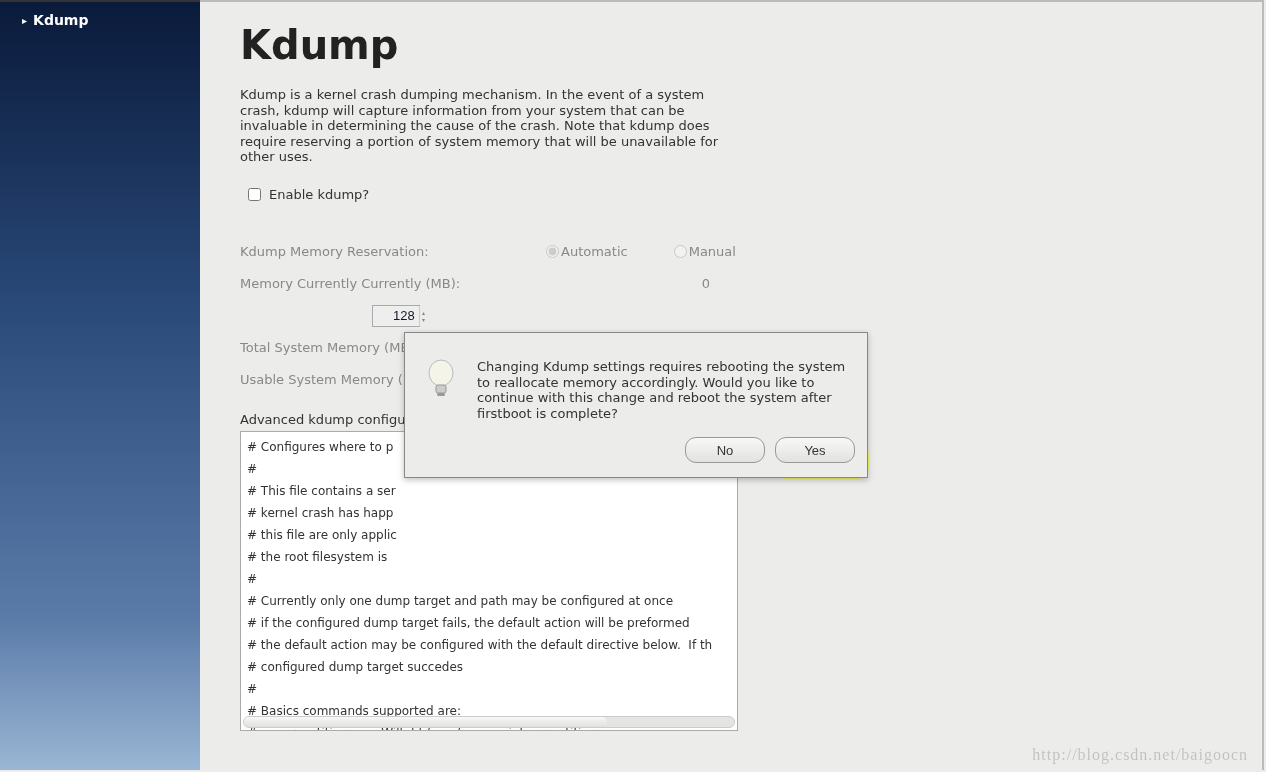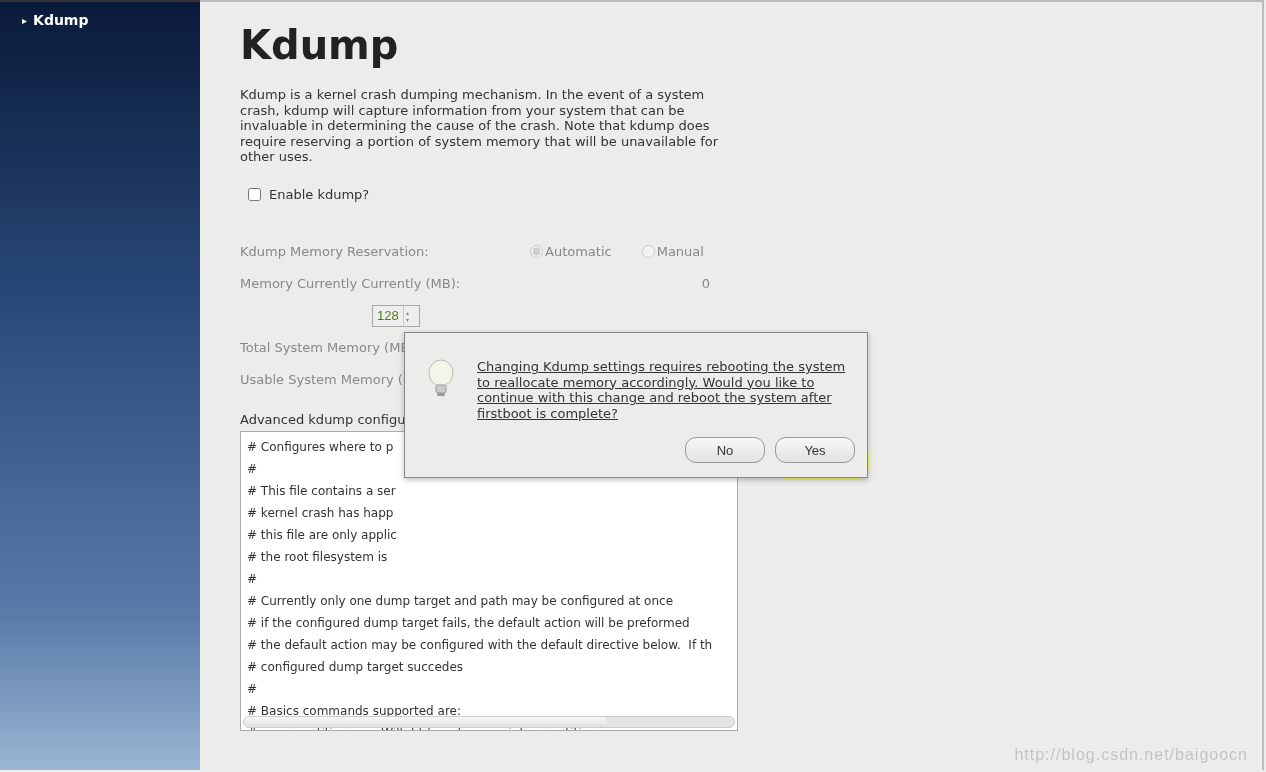--- a/index.html
+++ b/index.html
@@ -177,46 +177,45 @@
     width: 40px;
     flex: 0 0 40px;
     display: flex;
     align-items: flex-start;
     justify-content: center;
   }
   .dialog-text {
     font-size: 13px;
     line-height: 1.2;
     color: #333;
-    text-decoration: underline;
   }
   .dialog-buttons {
     display: flex;
     justify-content: flex-end;
     gap: 10px;
     padding: 0 12px 14px 12px;
   }
   .highlight {
     position: absolute;
     left: 775px; top: 443px;
     width: 94px; height: 36px;
     background: rgba(255,255,0,0.55);
     border-radius: 12px;
     z-index: 9;
   }
   .watermark {
     position: absolute;
     right: 14px; bottom: 6px;
-    font-family: Liberation Sans, sans-serif;
+    font-family: Liberation Serif, serif;
     font-size: 16px;
     color: rgba(0,0,0,0.18);
     letter-spacing: 1px;
   }
   input[type="checkbox"], input[type="radio"] { accent-color: #888; }
-  input[disabled], .disabled { color: #4d7c0f; }
+  input[disabled], .disabled { color: #0f172a; margin-left: 16px; }
 </style>
 </head>
 <body>
 
 <div class="sidebar">
   <div class="sidebar-item">
     <span class="arrow">▸</span>
     <span>Kdump</span>
   </div>
 </div>

